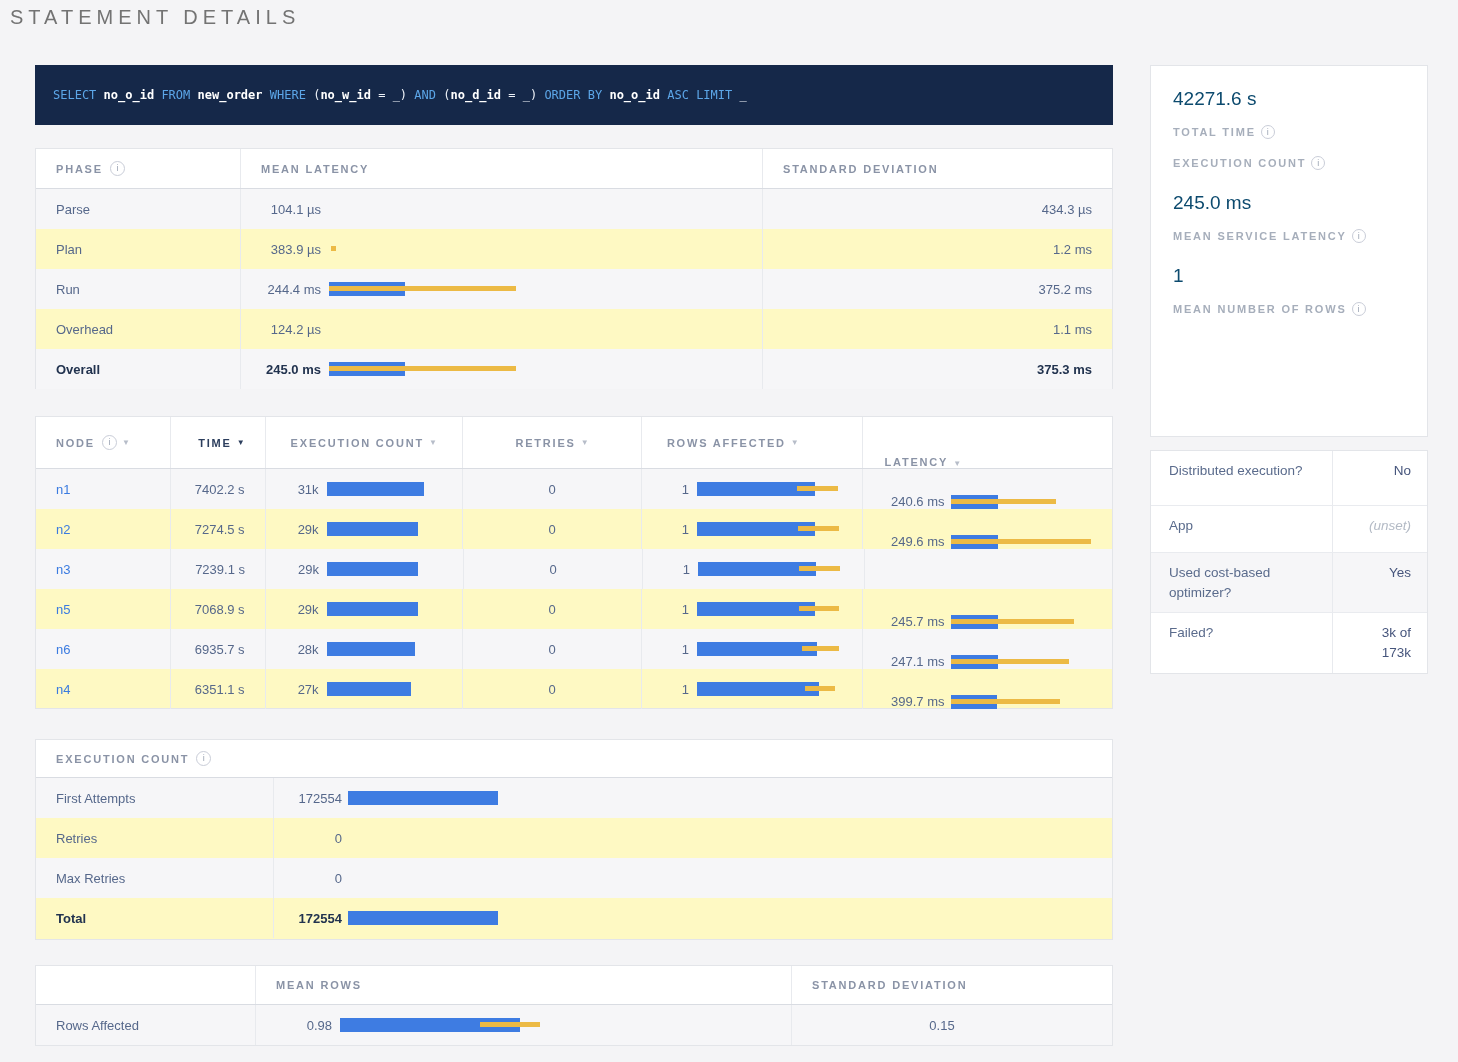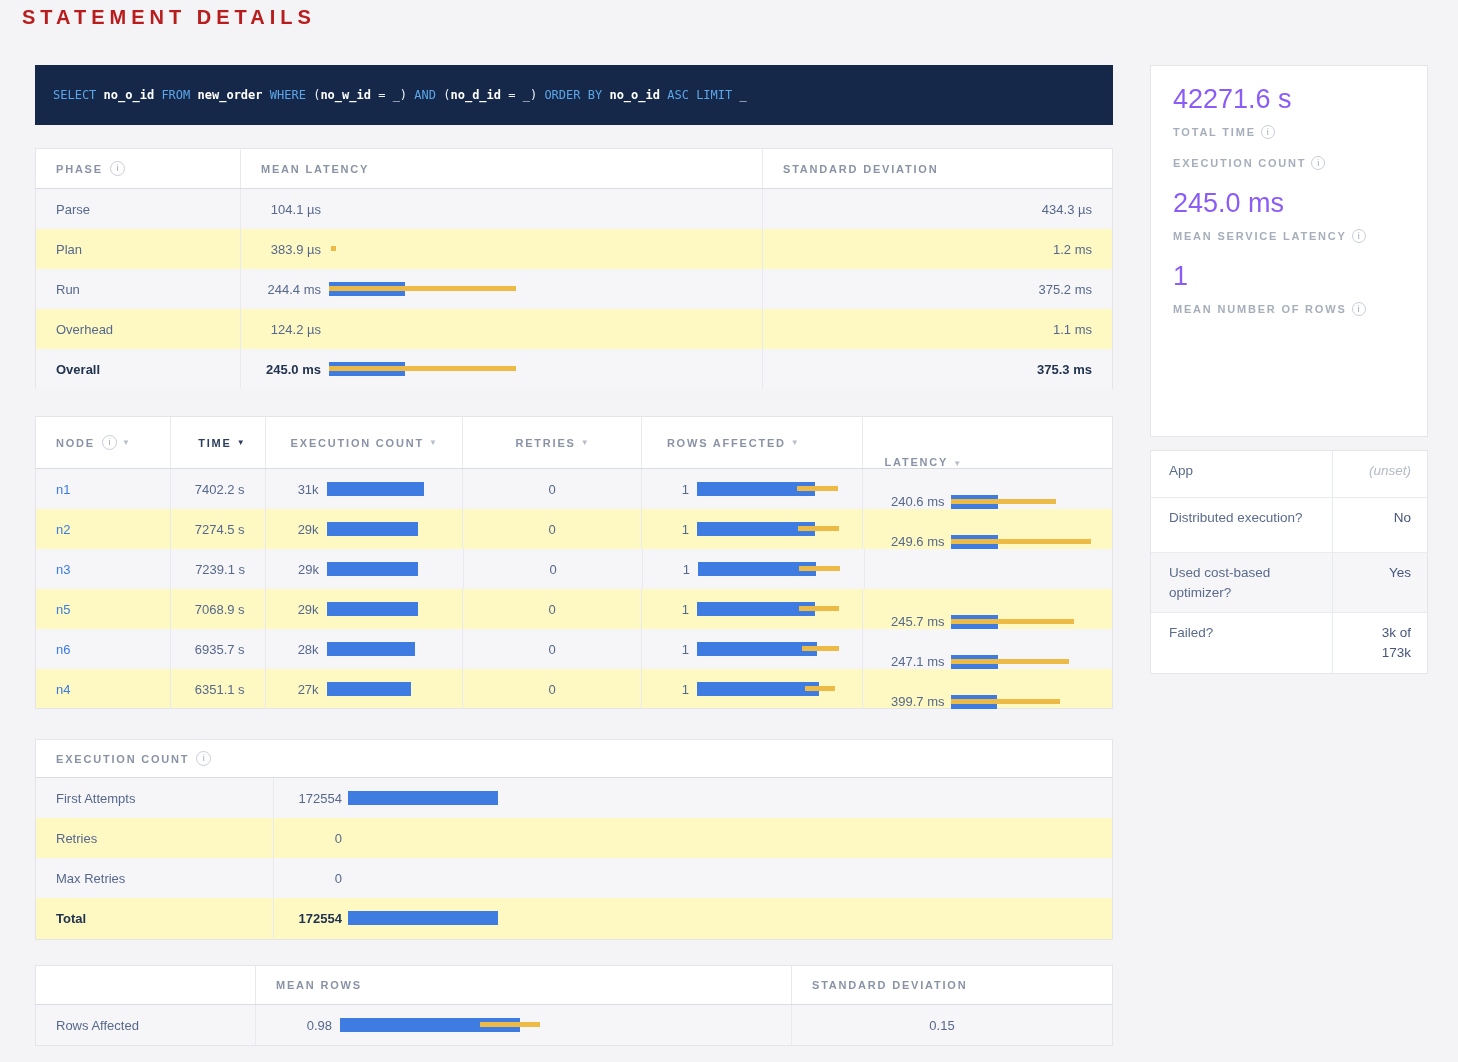--- a/index.html
+++ b/index.html
@@ -5,22 +5,22 @@
   :root{
     --blue:#3e7ce2; --yellow:#ecba45; --navy:#152849;
     --text:#56688b; --dark:#22334f; --muted:#8a93a6;
     --border:#e3e5e9; --div:#e8eaee; --rowalt:#f6f6f8; --link:#3a7be0;
     --bg:#f4f4f6;
   }
   *{box-sizing:border-box;margin:0;padding:0}
   html,body{width:1458px;height:1062px;background:var(--bg);
     font-family:"Liberation Sans",sans-serif;color:var(--text);overflow:hidden}
   .page{position:relative;width:1458px;height:1062px}
-  h1.title{position:absolute;left:22px;top:6px;font-size:20px;font-weight:700;
-    letter-spacing:5px;color:#b91c1c}
+  h1.title{position:absolute;left:10px;top:6px;font-size:20px;font-weight:400;
+    letter-spacing:5px;color:#737373}
   .main{position:absolute;left:35px;top:65px;width:1078px}
   aside.sidebar{position:absolute;left:1150px;top:65px;width:278px}
 
   
   .querybar{height:60px;background:var(--navy);display:flex;align-items:center;
     padding-left:18px;font-family:"DejaVu Sans Mono",monospace;font-size:12px;
     white-space:pre;color:#e8edf5}
   .querybar .kw{color:#5ca6e8}
   .querybar .id{color:#ffffff;font-weight:bold}
   .querybar .pl{color:#eef2f8}
@@ -91,21 +91,21 @@
   .ra .c2{width:536px;padding-left:20px;border-right:1px solid var(--div);
     align-self:stretch;display:flex;align-items:center}
   .ra .c2 .num{width:56px;margin-right:8px}
   .ra .c3{flex:1;text-align:center;padding-right:20px}
   .ra .thead .c3{text-align:left;padding-left:20px}
 
   
   .panel{background:#fff;border:1px solid var(--border)}
   .stats{height:372px;padding:16px 22px 0 22px}
   .stat{margin-bottom:15px}
-  .stat .sv{font-size:27px;line-height:34px;color:#8b5cf6;font-weight:400}
+  .stat .sv{font-size:19px;line-height:34px;color:#0c4a6e;font-weight:400}
   .stat .sl{font-size:11px;letter-spacing:1.8px;color:#a6aebb;font-weight:700;
     margin-top:8px;line-height:16px}
   .stat .sl .info{width:14px;height:14px;line-height:12px;margin-left:5px}
   .details{margin-top:13px}
   .drow{display:flex;border-bottom:1px solid #e9ebef;align-items:stretch}
   .drow:last-child{border-bottom:none}
   .drow.alt{background:var(--rowalt)}
   .dl{width:182px;padding:10px 28px 8px 18px;font-size:13.5px;color:#5a6b8c;
     line-height:20px;border-right:1px solid var(--div)}
   .dv{flex:1;padding:10px 16px 8px 20px;font-size:13.5px;color:#46557c;
@@ -475,28 +475,28 @@
       </div>
       <div class="stat">
         <div class="sv">1</div>
         <div class="sl">
           <span>MEAN NUMBER OF ROWS</span><i class="info">i</i>
         </div>
       </div>
     </div>
 
     <div class="panel details">
+      <div class="drow" style="min-height:55px">
+        <div class="dl">Distributed execution?</div>
+        <div class="dv">No</div>
+      </div>
       <div class="drow" style="min-height:47px">
         <div class="dl">App</div>
         <div class="dv unset">(unset)</div>
       </div>
-      <div class="drow" style="min-height:55px">
-        <div class="dl">Distributed execution?</div>
-        <div class="dv">No</div>
-      </div>
       <div class="drow alt" style="min-height:60px">
         <div class="dl">Used cost-based optimizer?</div>
         <div class="dv">Yes</div>
       </div>
       <div class="drow" style="min-height:60px">
         <div class="dl">Failed?</div>
         <div class="dv">3k of 173k</div>
       </div>
     </div>
   </aside>

